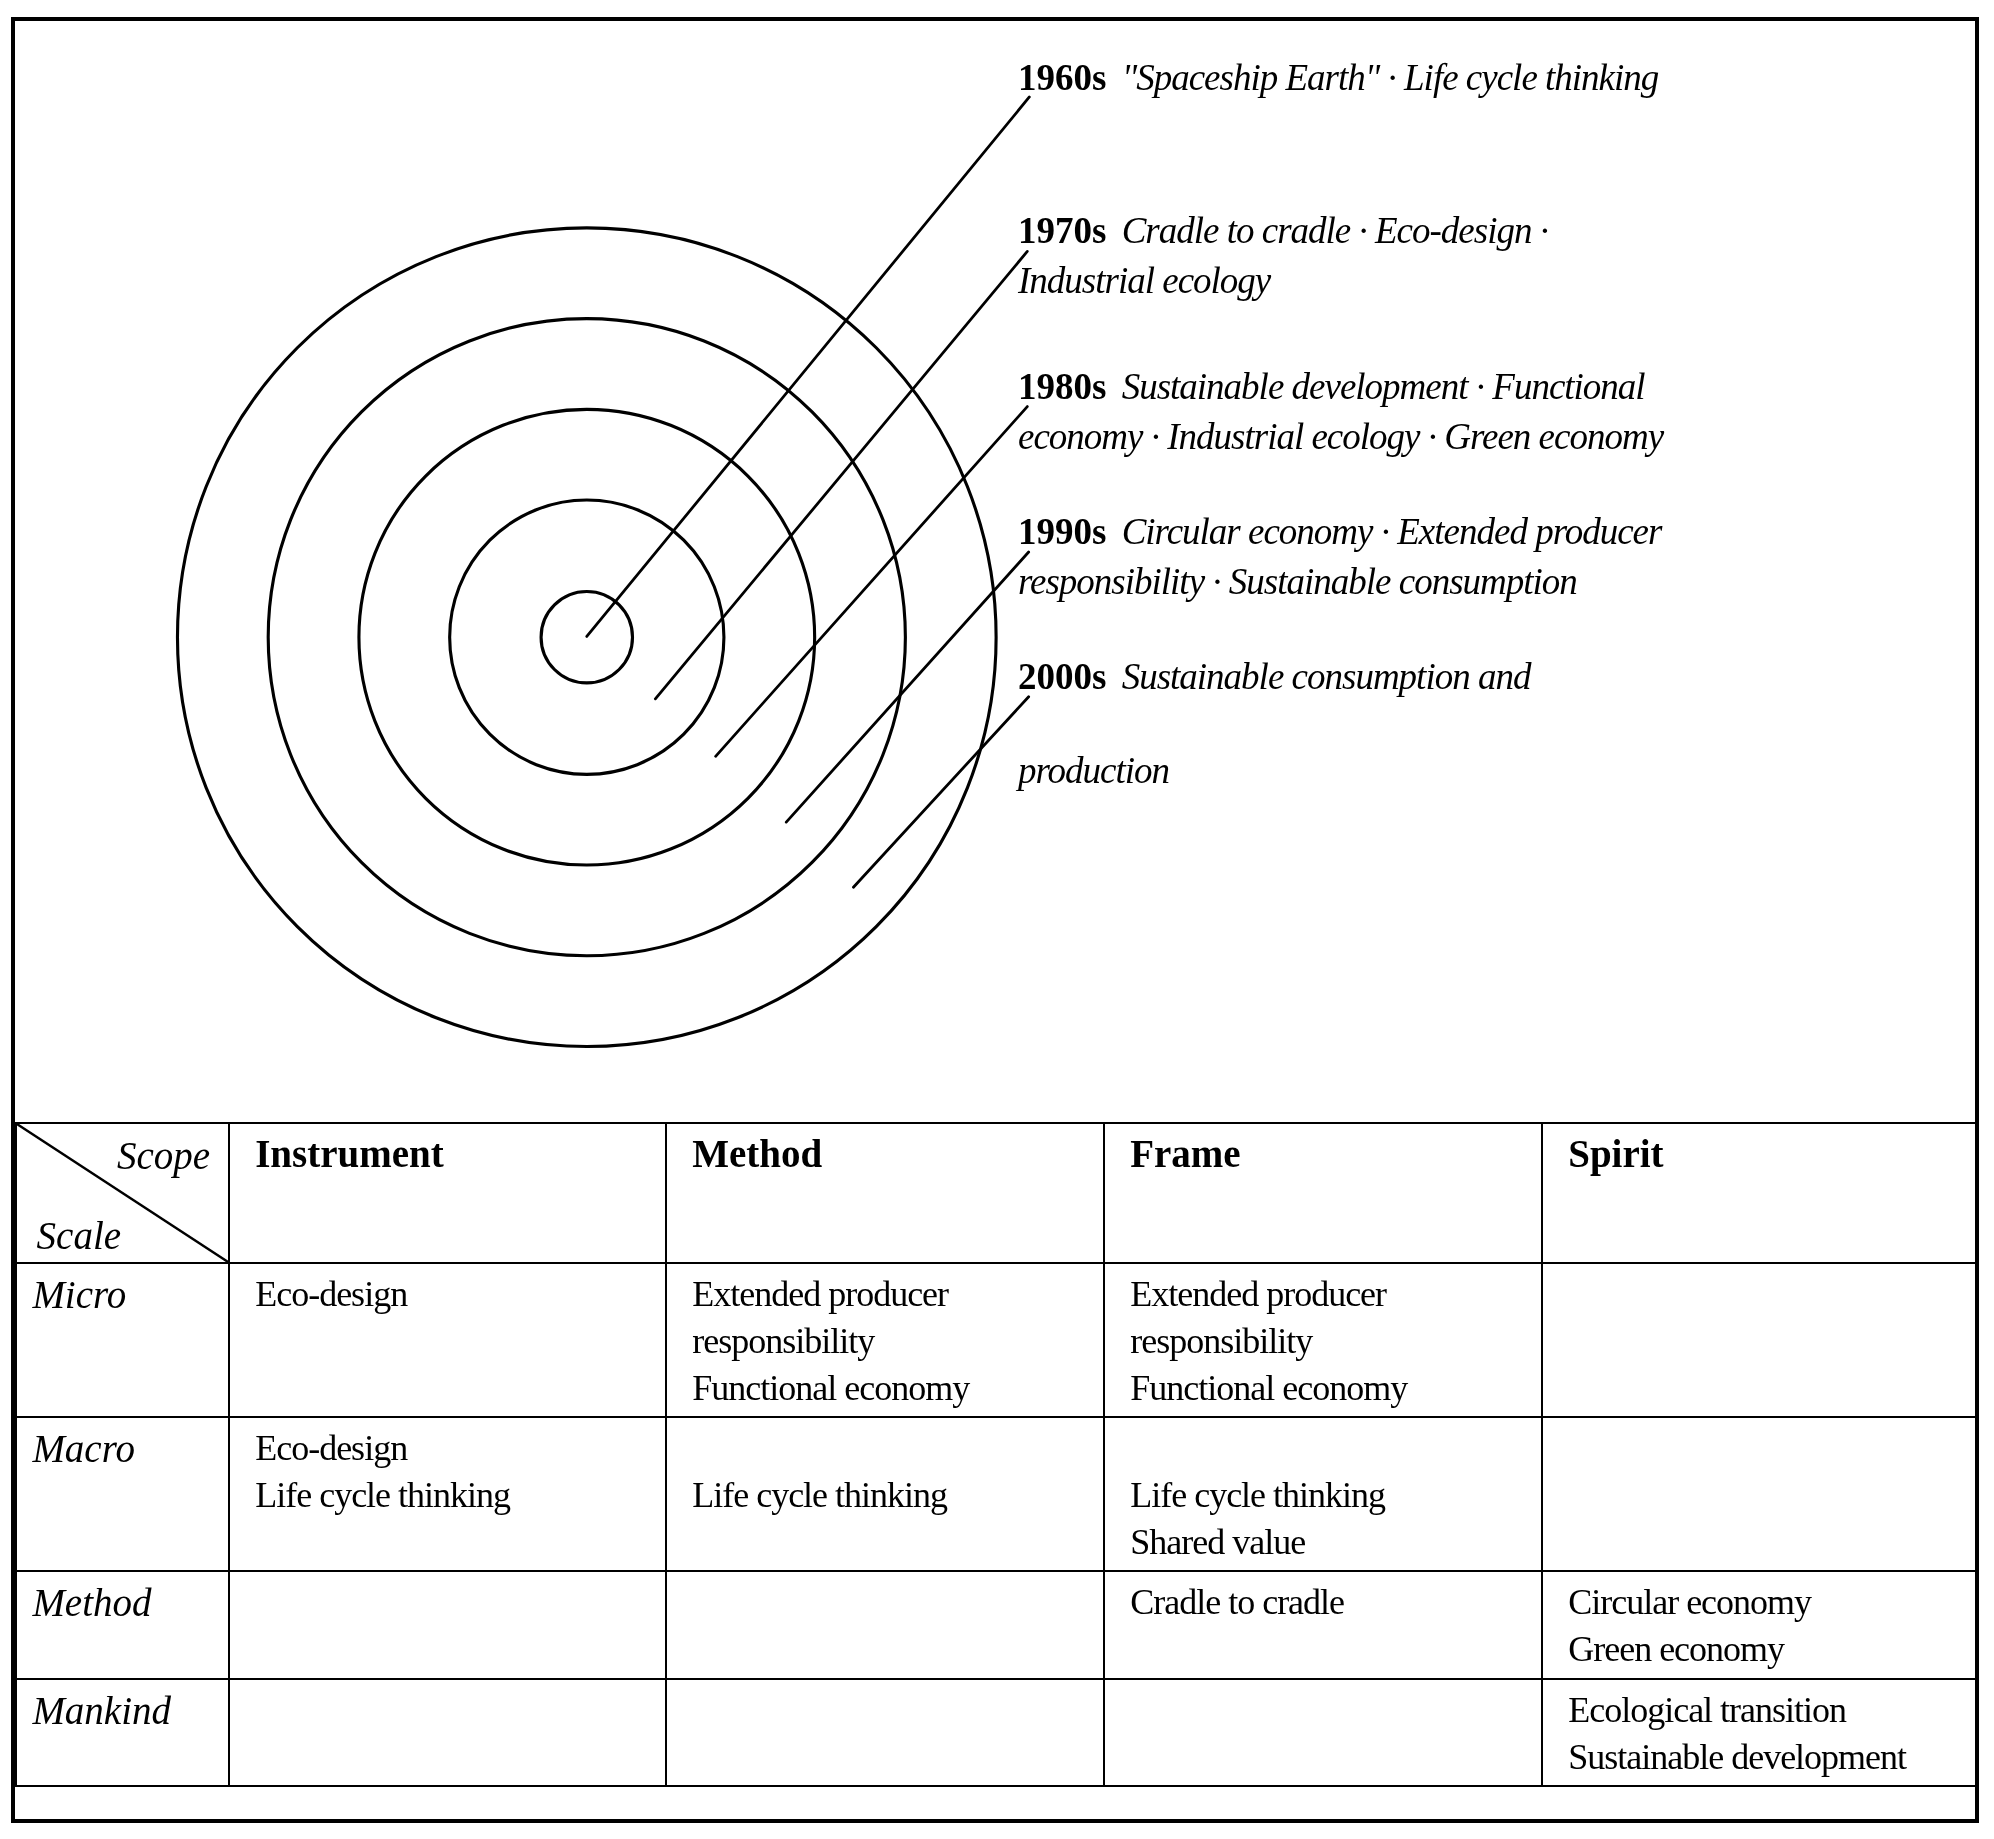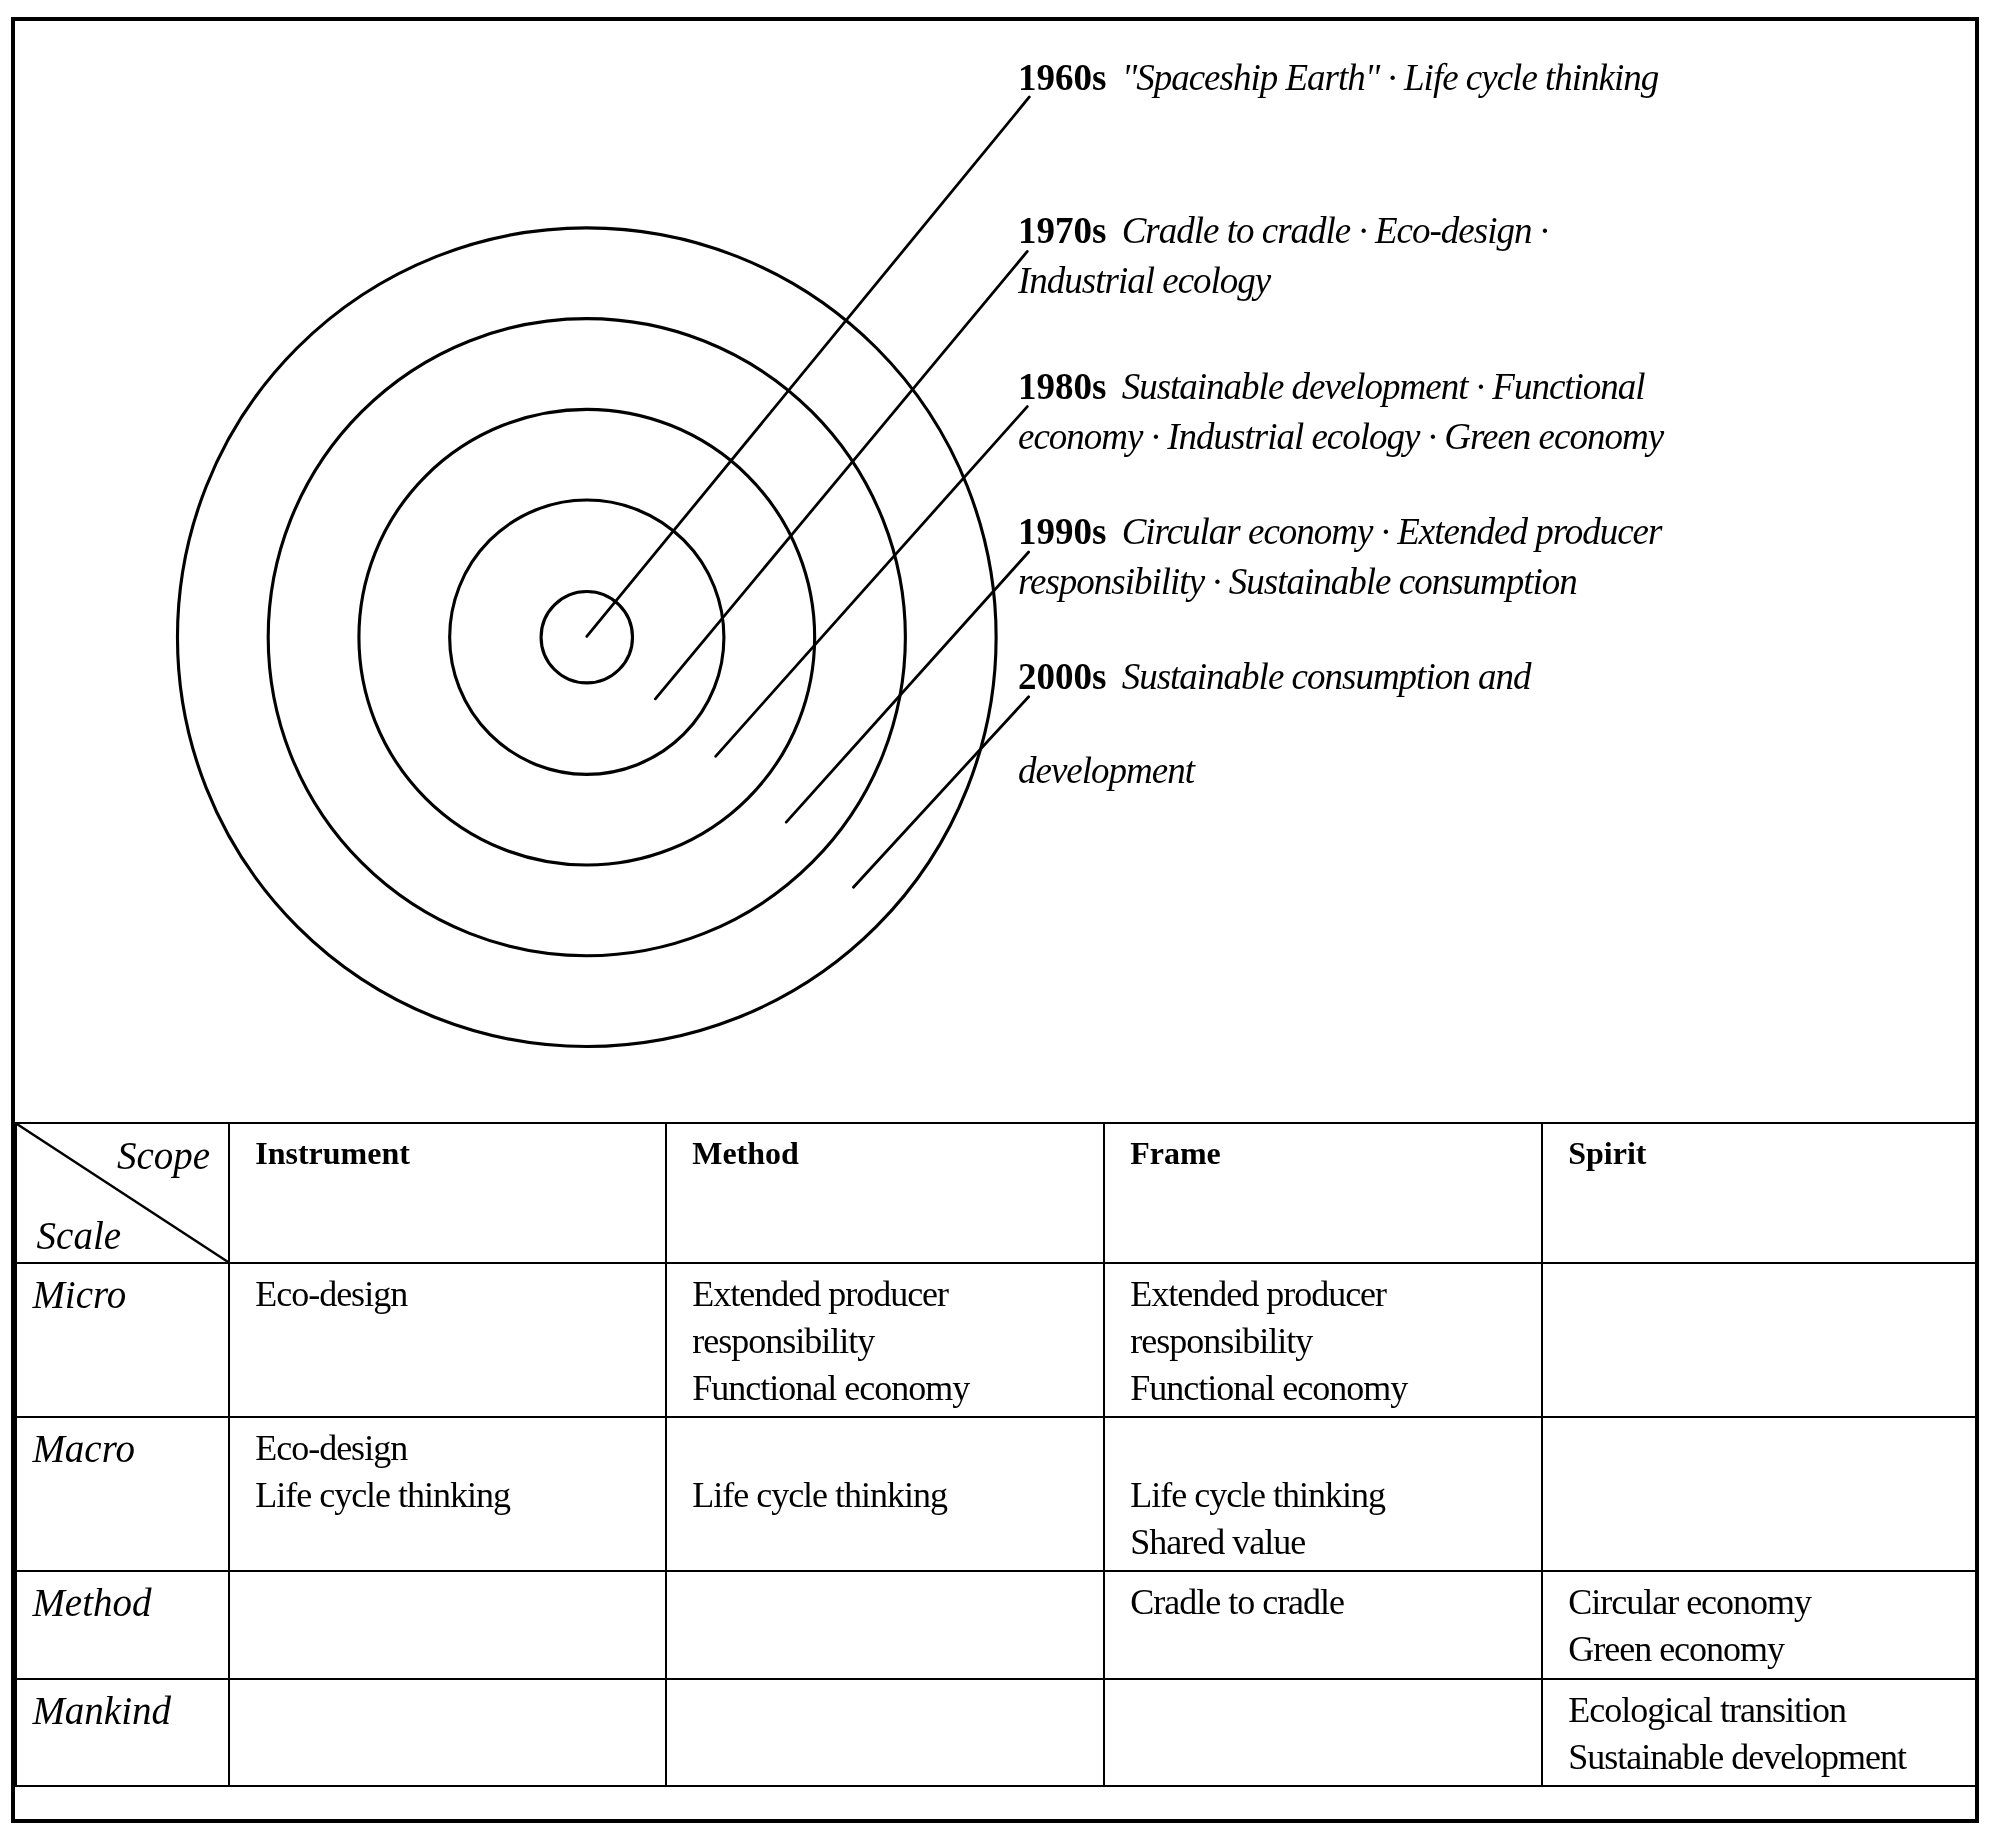--- a/index.html
+++ b/index.html
@@ -63,21 +63,21 @@
     .matrix td, .matrix th {
       border: 2.1px solid #000000;
       vertical-align: top;
       text-align: left;
       padding: 7px 9.7px 4.2px 25px;
       letter-spacing: -1px;
       font-weight: normal;
     }
     .matrix th {
       font-weight: bold;
-      font-size: 32px;
+      font-size: 39px;
       letter-spacing: 0;
       padding-top: 5.5px;
     }
     .matrix tr.head { height: 140px; }
     .matrix tr.r-micro { height: 144px; }
     .matrix tr.r-meso { height: 100px; }
     .matrix tr.r-macro { height: 149px; }
     .matrix tr.r-mondo { height: 99px; }
     .matrix tr.r-mankind { height: 94px; }
     .matrix td.scale {
@@ -154,21 +154,21 @@
 <div class="era" style="top:507px;">
   <span class="decade">1990s</span>
   <span>Circular economy · Extended producer</span><br>
   <span>responsibility · Sustainable consumption</span>
 </div>
 
 <div class="era" style="top:653px; line-height:47px;">
   <span class="decade">2000s</span>
   <span>Sustainable consumption and</span><br>
   <br>
-  <span>development</span>
+  <span>production</span>
 </div>
 
 <table class="matrix">
   <colgroup>
     <col style="width:213px">
     <col style="width:437px">
     <col style="width:438px">
     <col style="width:438px">
     <col style="width:434px">
   </colgroup>

